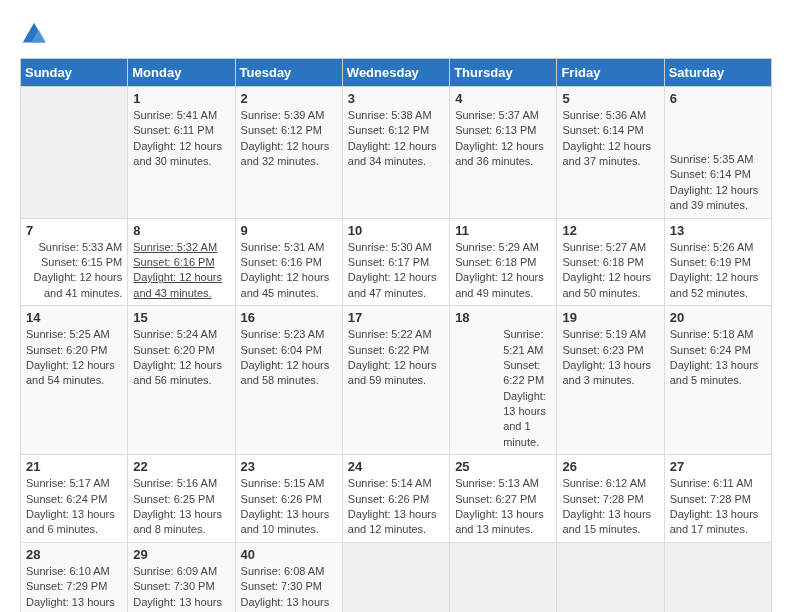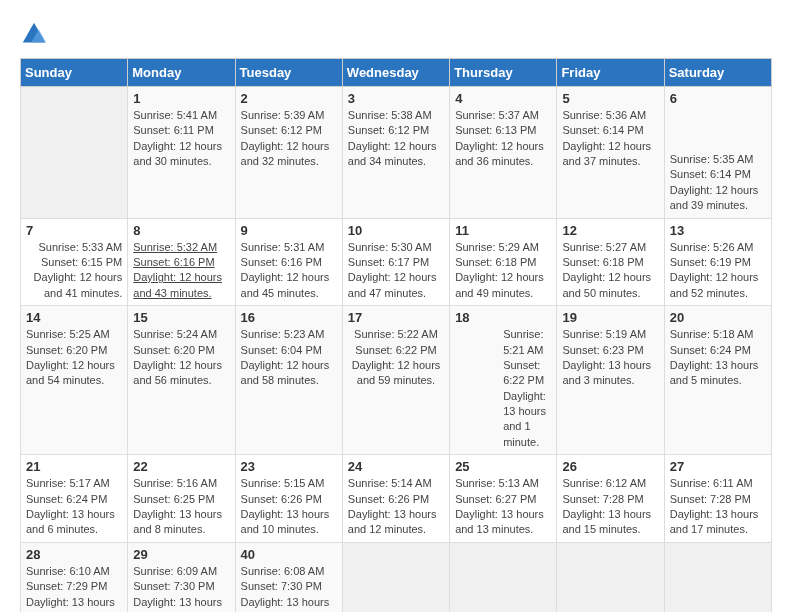--- a/index.html
+++ b/index.html
@@ -235,21 +235,21 @@
         </td>
         <td>
           <span class="day-num">16</span>
           <div class="day-detail" style="white-space: pre-line;">Sunrise: 5:23 AM
 Sunset: 6:04 PM
 Daylight: 12 hours
 and 58 minutes.</div>
         </td>
         <td>
           <span class="day-num">17</span>
-          <div class="day-detail" style="white-space: pre-line; text-align: center;">Sunrise: 5:22 AM
+          <div class="day-detail" style="white-space: pre-line;">Sunrise: 5:22 AM
 Sunset: 6:22 PM
 Daylight: 12 hours
 and 59 minutes.</div>
         </td>
         <td>
           <span class="day-num">18</span>
           <div class="day-detail" style="white-space: pre-line; margin-left: 48px;">Sunrise: 5:21 AM
 Sunset: 6:22 PM
 Daylight: 13 hours
 and 1 minute.</div>

